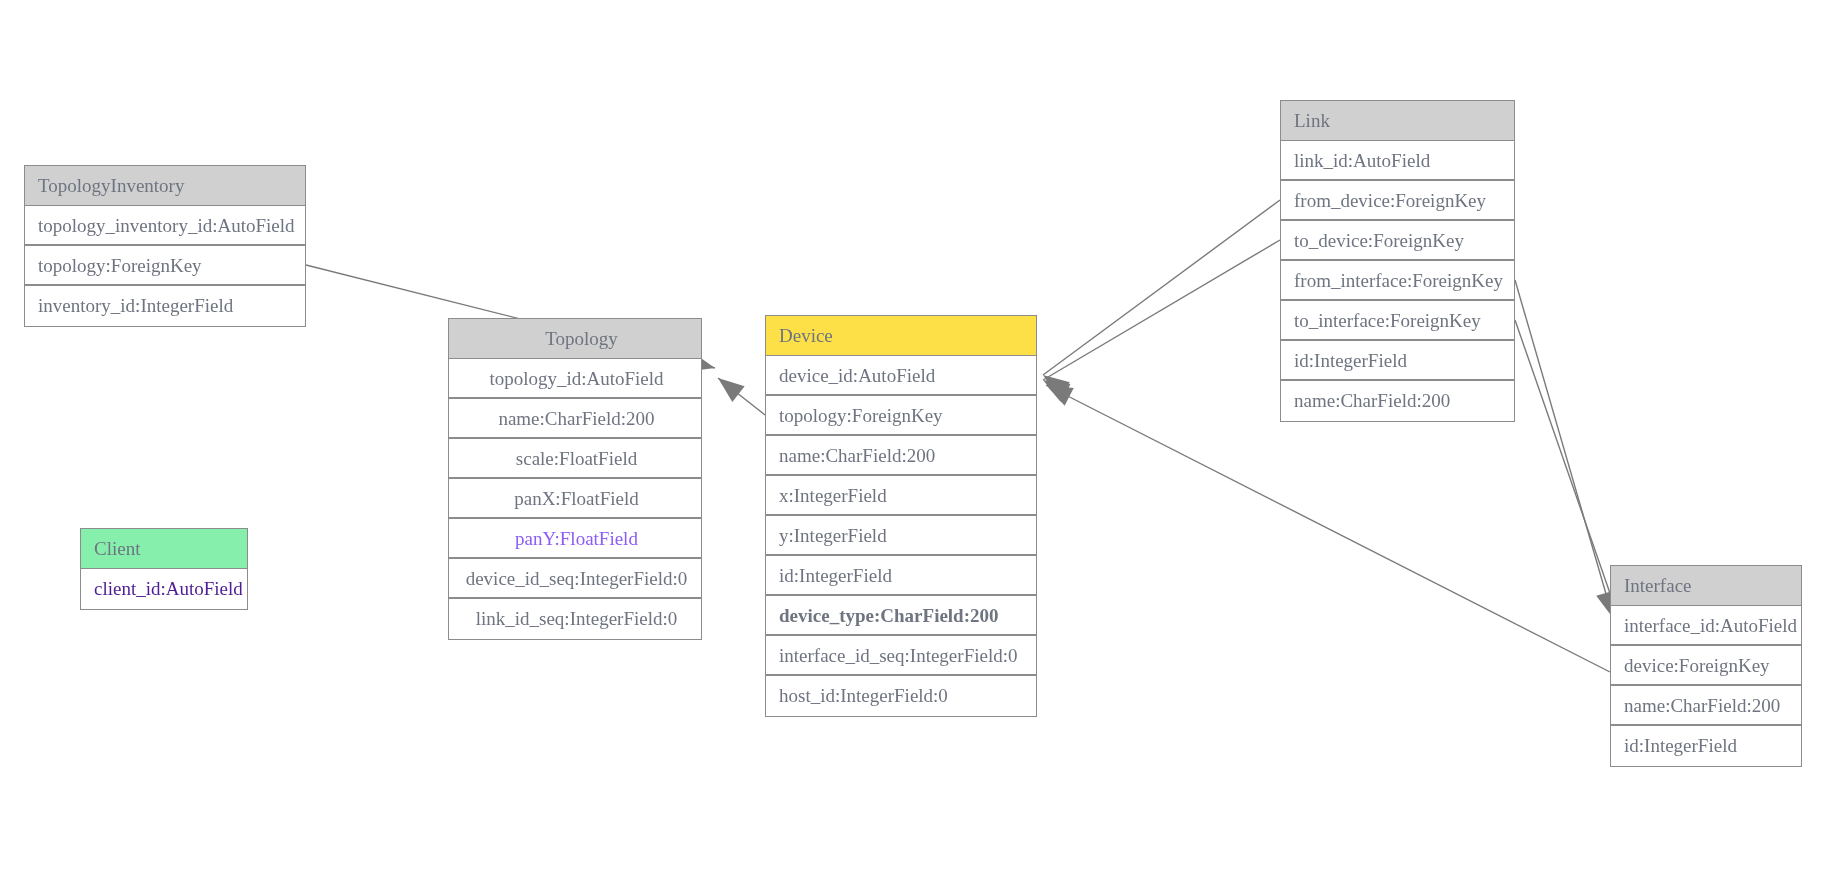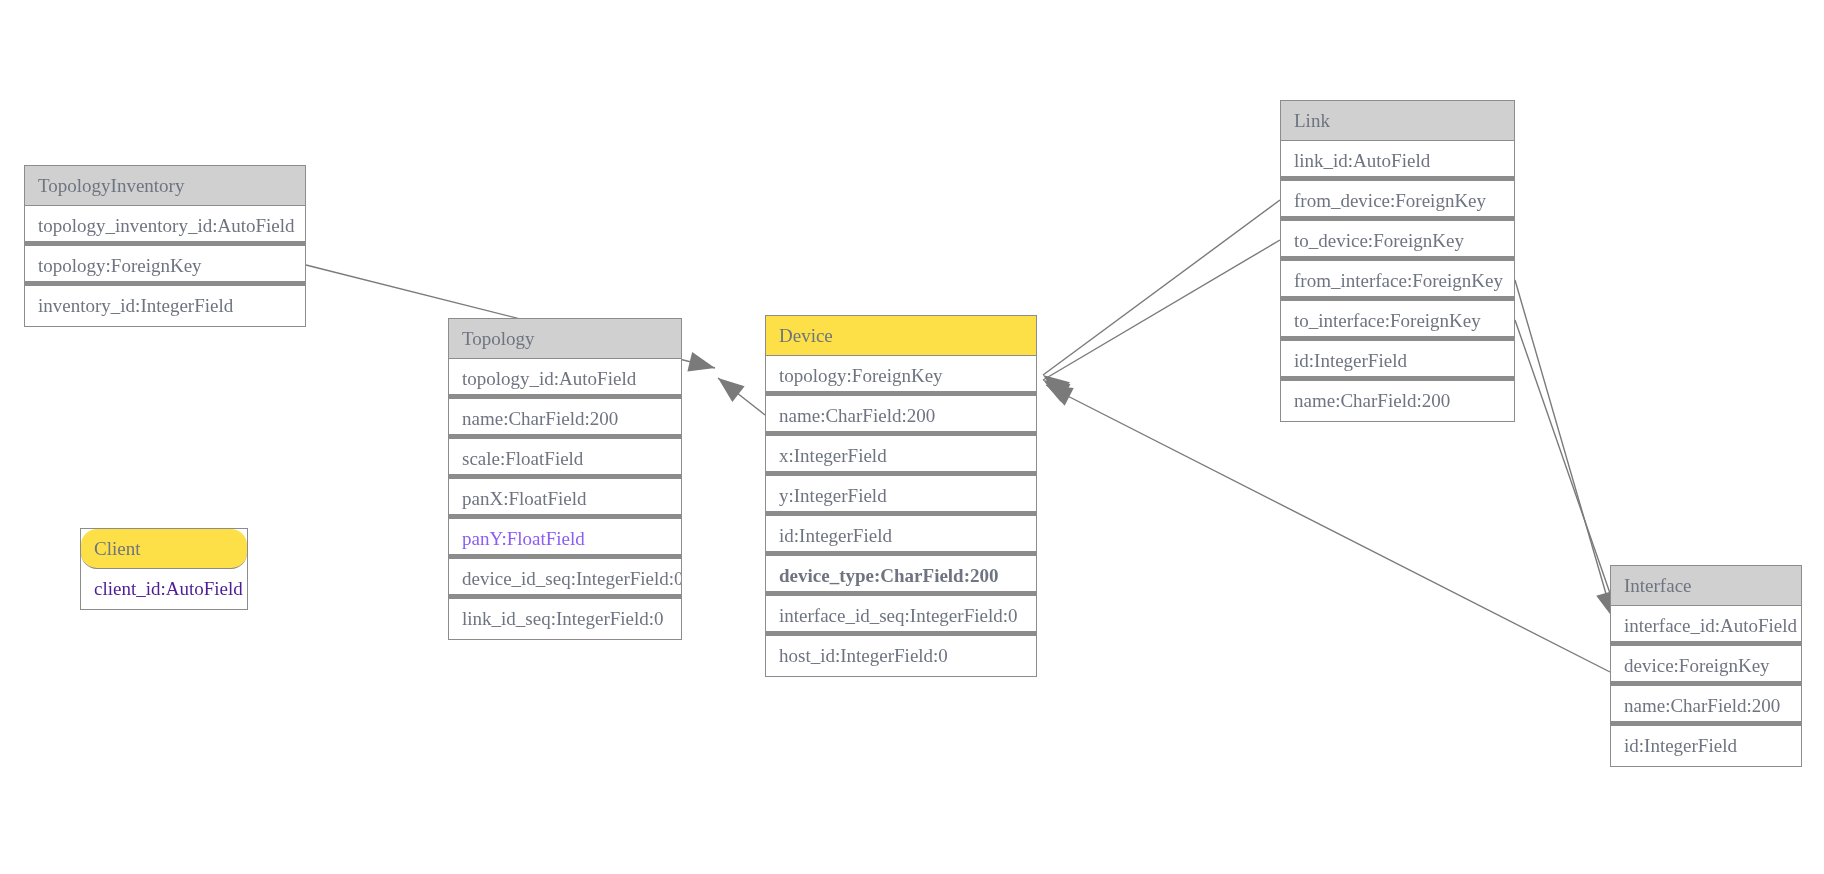--- a/index.html
+++ b/index.html
@@ -39,21 +39,21 @@
     line-height: 40px;
     height: 40px;
     padding: 0 0 4px 13px;
     white-space: nowrap;
     overflow: hidden;
   }
   .entity-field {
     box-sizing: border-box;
     height: 40px;
     line-height: 40px;
-    border-bottom: 5px solid #fca5a5;
+    border-bottom: 2px solid #fca5a5;
     color: #6e7480;
     font-size: 19px;
     padding: 0 10px 0 13px;
     white-space: nowrap;
     overflow: hidden;
   }
   .entity-field:last-child {
     border-bottom: none;
   }
 </style>
@@ -94,35 +94,36 @@
     </svg>
 
   <div id="entity-layer">
       <div class="entity" style="left: 24px; top: 165px; width: 282px; border-color: rgb(140, 140, 140); background: rgb(255, 255, 255);">
         <div class="entity-header" style="background: rgb(208, 208, 208); border-bottom-color: rgb(140, 140, 140); color: rgb(110, 116, 128);">TopologyInventory</div>
         <div class="entity-field" style="border-bottom-color: rgb(140, 140, 140); color: rgb(110, 116, 128);">topology_inventory_id:AutoField</div>
         <div class="entity-field" style="border-bottom-color: rgb(140, 140, 140); color: rgb(110, 116, 128);">topology:ForeignKey</div>
         <div class="entity-field" style="border-bottom-color: rgb(140, 140, 140); color: rgb(110, 116, 128);">inventory_id:IntegerField</div>
       </div>
       <div class="entity" style="left: 80px; top: 528px; width: 168px; border-color: rgb(140, 140, 140); background: rgb(255, 255, 255);">
-        <div class="entity-header" style="background: #fde047; border-bottom-color: rgb(140, 140, 140); color: rgb(110, 116, 128); border-radius: 16px;">Client</div>
+        <div class="entity-header" style="background: #86efac; border-bottom-color: rgb(140, 140, 140); color: rgb(110, 116, 128);">Client</div>
         <div class="entity-field" style="border-bottom-color: rgb(140, 140, 140); color: #4c1d95; text-align: center;">client_id:AutoField</div>
       </div>
-      <div class="entity" style="left: 448px; top: 318px; width: 234px; border-color: rgb(140, 140, 140); background: rgb(255, 255, 255);">
+      <div class="entity" style="left: 448px; top: 318px; width: 254px; border-color: rgb(140, 140, 140); background: rgb(255, 255, 255); text-align: center;">
         <div class="entity-header" style="background: rgb(208, 208, 208); border-bottom-color: rgb(140, 140, 140); color: rgb(110, 116, 128);">Topology</div>
         <div class="entity-field" style="border-bottom-color: rgb(140, 140, 140); color: rgb(110, 116, 128);">topology_id:AutoField</div>
         <div class="entity-field" style="border-bottom-color: rgb(140, 140, 140); color: rgb(110, 116, 128);">name:CharField:200</div>
         <div class="entity-field" style="border-bottom-color: rgb(140, 140, 140); color: rgb(110, 116, 128);">scale:FloatField</div>
         <div class="entity-field" style="border-bottom-color: rgb(140, 140, 140); color: rgb(110, 116, 128);">panX:FloatField</div>
         <div class="entity-field" style="border-bottom-color: rgb(140, 140, 140); color: #8b5cf6;">panY:FloatField</div>
         <div class="entity-field" style="border-bottom-color: rgb(140, 140, 140); color: rgb(110, 116, 128);">device_id_seq:IntegerField:0</div>
         <div class="entity-field" style="border-bottom-color: rgb(140, 140, 140); color: rgb(110, 116, 128);">link_id_seq:IntegerField:0</div>
       </div>
       <div class="entity" style="left: 765px; top: 315px; width: 272px; border-color: rgb(140, 140, 140); background: rgb(255, 255, 255);">
         <div class="entity-header" style="background: #fde047; border-bottom-color: rgb(140, 140, 140); color: rgb(110, 116, 128);">Device</div>
+        <div class="entity-field" style="border-bottom-color: rgb(140, 140, 140); color: rgb(110, 116, 128);">device_id:AutoField</div>
         <div class="entity-field" style="border-bottom-color: rgb(140, 140, 140); color: rgb(110, 116, 128);">topology:ForeignKey</div>
         <div class="entity-field" style="border-bottom-color: rgb(140, 140, 140); color: rgb(110, 116, 128);">name:CharField:200</div>
         <div class="entity-field" style="border-bottom-color: rgb(140, 140, 140); color: rgb(110, 116, 128);">x:IntegerField</div>
         <div class="entity-field" style="border-bottom-color: rgb(140, 140, 140); color: rgb(110, 116, 128);">y:IntegerField</div>
         <div class="entity-field" style="border-bottom-color: rgb(140, 140, 140); color: rgb(110, 116, 128);">id:IntegerField</div>
         <div class="entity-field" style="border-bottom-color: rgb(140, 140, 140); color: rgb(110, 116, 128); font-weight: bold;">device_type:CharField:200</div>
         <div class="entity-field" style="border-bottom-color: rgb(140, 140, 140); color: rgb(110, 116, 128);">interface_id_seq:IntegerField:0</div>
         <div class="entity-field" style="border-bottom-color: rgb(140, 140, 140); color: rgb(110, 116, 128);">host_id:IntegerField:0</div>
       </div>
       <div class="entity" style="left: 1280px; top: 100px; width: 235px; border-color: rgb(140, 140, 140); background: rgb(255, 255, 255);">

